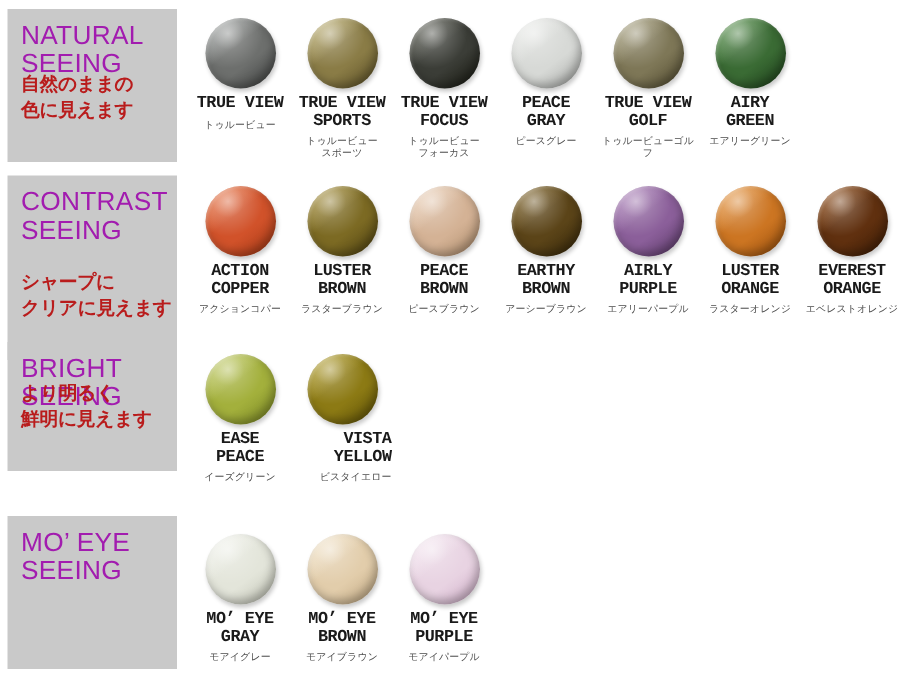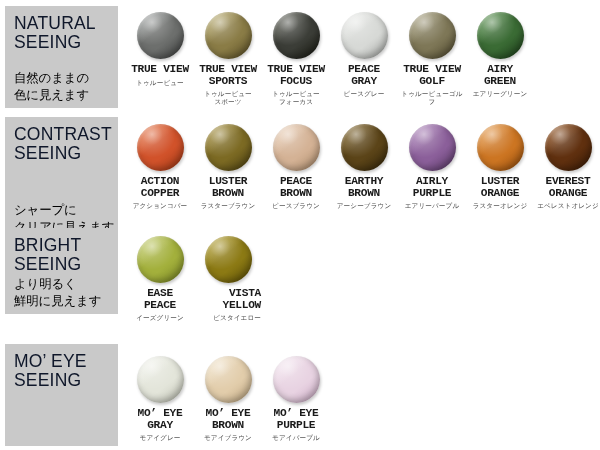--- a/index.html
+++ b/index.html
@@ -22,35 +22,35 @@
   
   .cat-box {
     position: absolute;
     left: 5px;
     width: 113px;
     background: #c9c9c9;
     box-sizing: border-box;
     padding: 8px 0 0 9px;
   }
   .cat-title {
-    color: #0f172a;
+    color: #a21caf;
     font-size: 17.5px;
     line-height: 19px;
     letter-spacing: 0.2px;
     font-weight: 400;
     white-space: pre-line;
   }
   .cat-sub {
     position: absolute;
     left: 9px;
-    bottom: 4px;
-    color: #000000;
+    bottom: 26px;
+    color: #b91c1c;
     font-size: 12.5px;
     line-height: 17px;
-    font-weight: 400;
+    font-weight: 700;
     white-space: pre-line;
     letter-spacing: -0.2px;
   }
   
   .item {
     position: absolute;
     width: 66px;
     text-align: center;
     font-family: Liberation Mono, monospace;
   }

